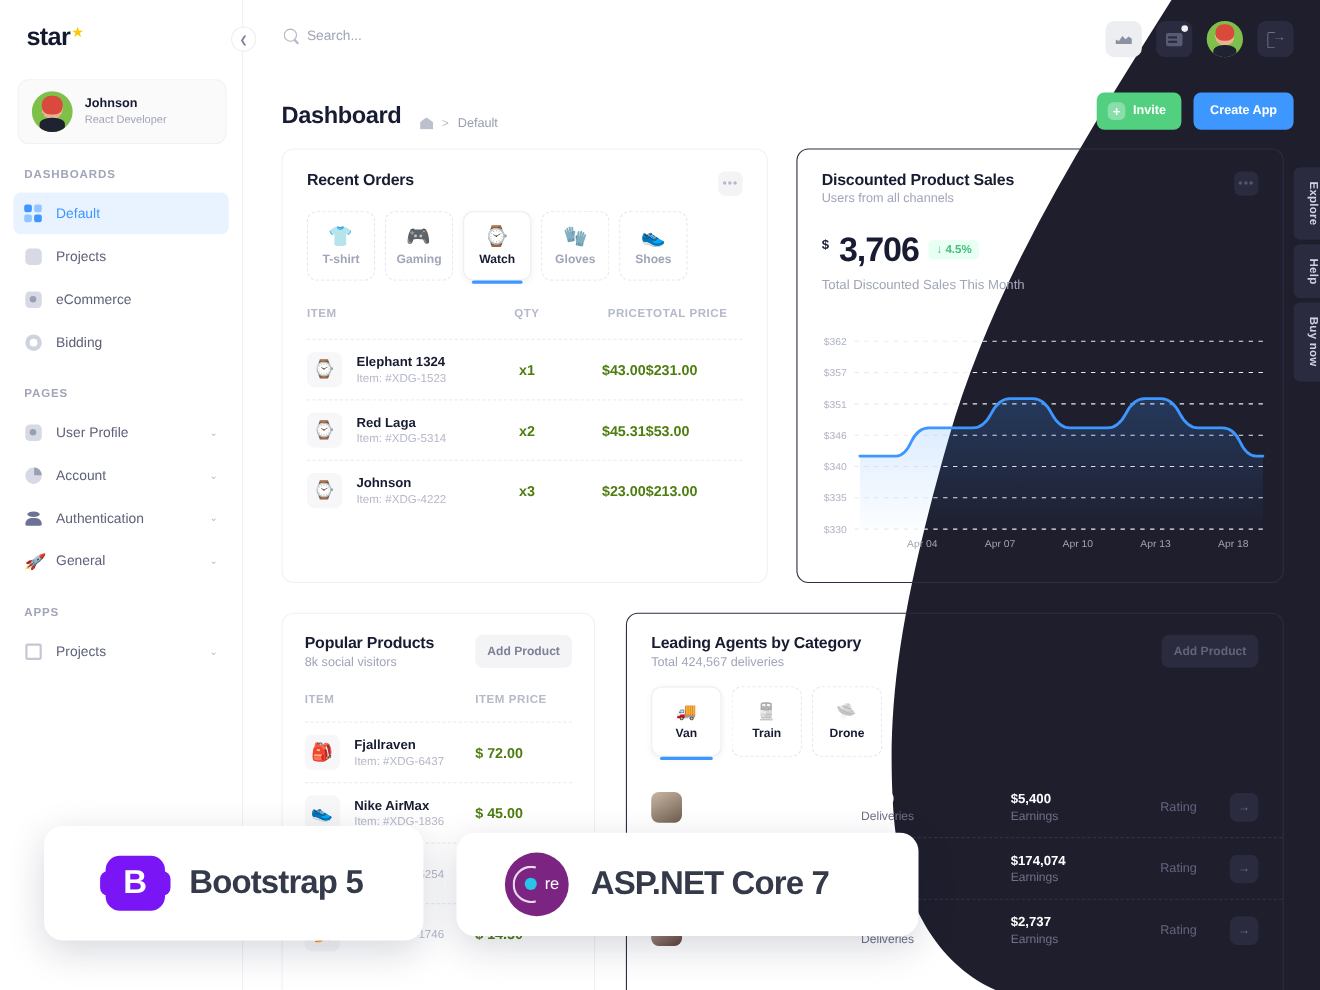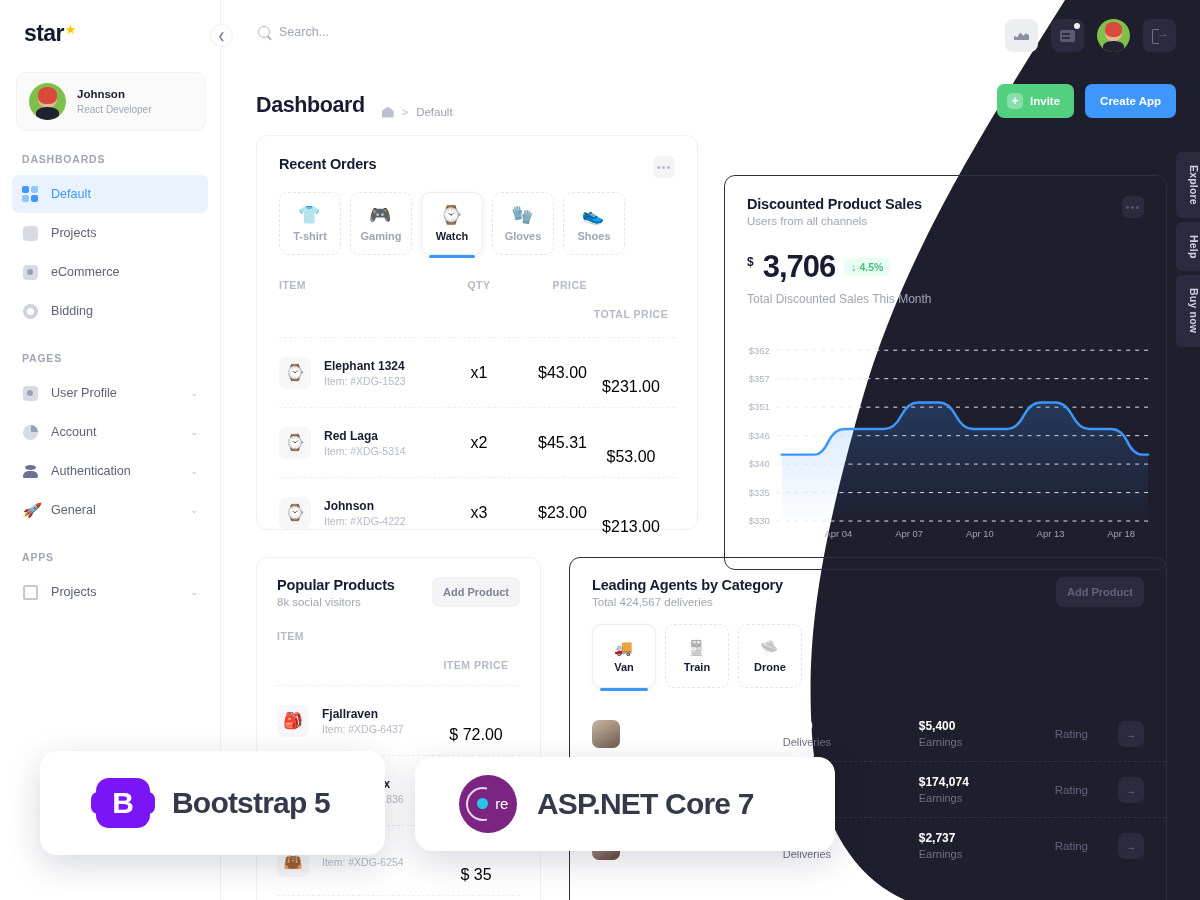--- a/index.html
+++ b/index.html
@@ -143,31 +143,31 @@
   .tab.active { border:1px solid #eceef3; box-shadow:0 2px 7px rgba(0,0,0,.05); }
   .tab.active .tlbl { color:#181c32; }
   .tab.active::after { content:""; position:absolute; left:7px; right:7px; bottom:-4px; height:3.5px; border-radius:3px; background:#3e97ff; }
   .temoji { font-size:18px; line-height:1; }
 
   .tbl { padding: 24px 22px 0 22px; }
   .tbl-head { display:flex; font-size:10.5px; font-weight:700; letter-spacing:.5px; color:#b5b9c8; padding-bottom:17px; }
   .c-item { flex:1; }
   .c-qty { width:64px; text-align:center; }
   .c-price { width:76px; text-align:right; }
-  .c-total { width:88px; text-align:center;margin-top:29px; }
+  .c-total { width:88px; text-align:left; }
   .trow { display:flex; align-items:center; padding:11px 0; border-top:1px dashed #eceef3; }
   .trow:first-child { border-top:0; }
   .prod { display:flex; align-items:center; gap:13px; flex:1; }
   .thumb { width:32px; height:32px; border-radius:7px; background:#f7f7f9; display:flex; align-items:center; justify-content:center; font-size:16px; }
   .pname { font-size:12px; font-weight:700; color:#181c32; }
   .pid { font-size:10.5px; color:#b5b9c8; margin-top:2px; }
-  .tval { font-size:16px; font-weight:400; color:#000000; }
-
-  
-  #card-sales { left:724px; top:135px; width:443px; height:395px;margin-top:40px; }
+  .tval { font-size:13px; font-weight:700; color:#4d7c0f; }
+
+  
+  #card-sales { left:724px; top:135px; width:443px; height:395px; }
   .ds-head { display:flex; align-items:flex-start; padding:20px 22px 0 22px; }
   .ds-head > div:first-child { flex:1; }
   .big-row { display:flex; align-items:center; gap:9px; padding:22px 22px 0 22px; }
   .cur { font-size:12px; font-weight:600; color:#181c32; align-self:flex-start; margin-top:6px; }
   .big-num { font-size:31px; font-weight:700; letter-spacing:-1px; color:#181c32; }
   .chip-up { background:#e8fff3; color:#47be7d; font-size:10.5px; font-weight:700; padding:3px 7px; border-radius:5px; }
   .big-sub { font-size:12px; color:#a1a5b7; padding:7px 22px 0 22px; }
   .chart-wrap { position:absolute; left:0; right:0; bottom:10px; top:160px; }
 
   

